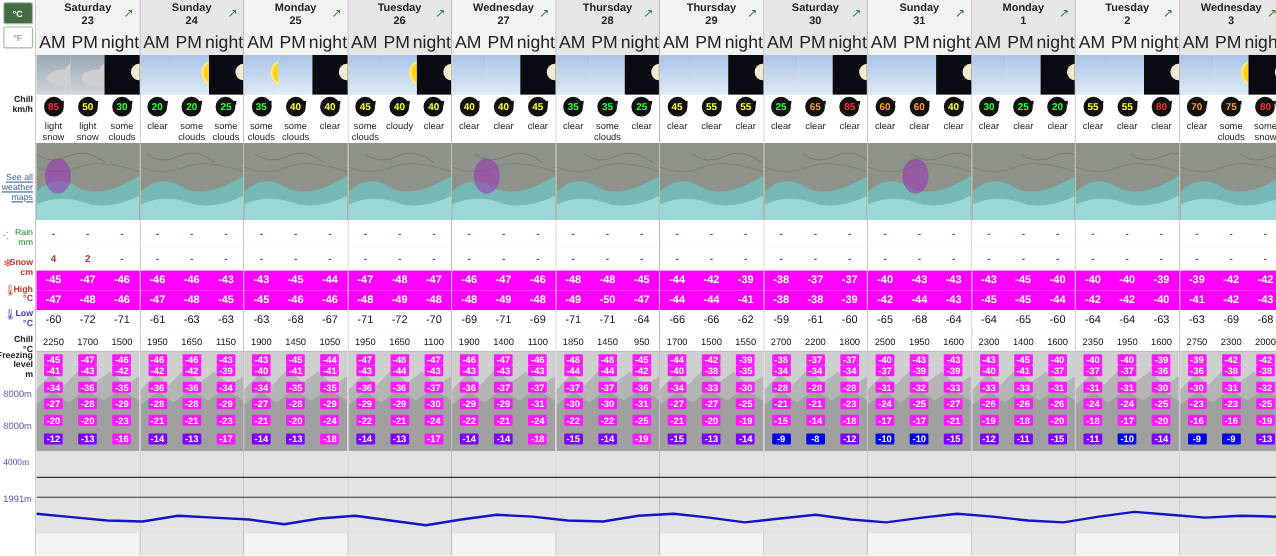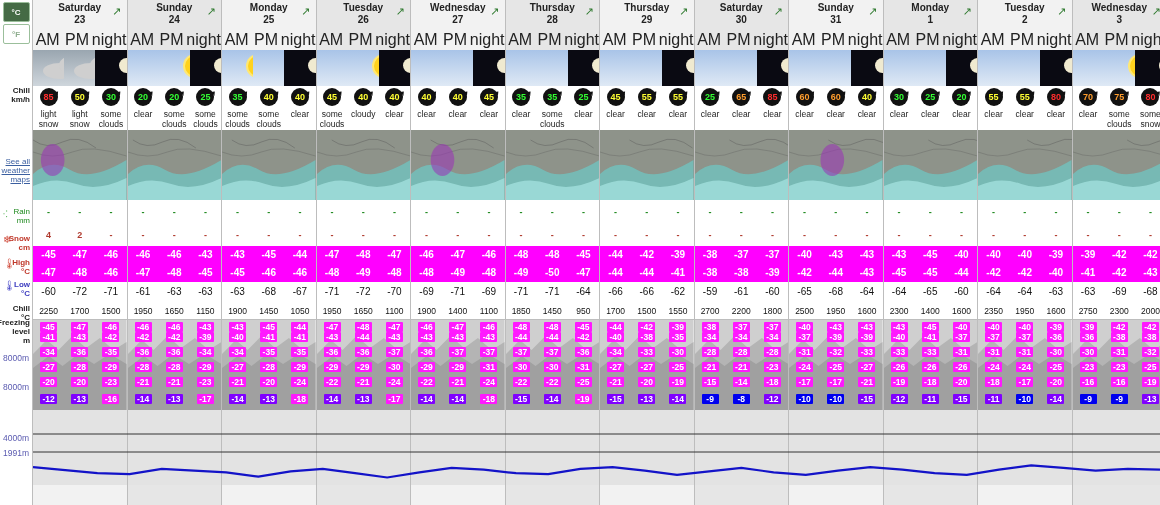--- a/index.html
+++ b/index.html
@@ -177,21 +177,21 @@
     <div class="lbl lbl-chill">Chill °C</div>
 
     <div class="lbl lbl-frz">
       <div>Freezing</div>
       <div>level</div>
       <div>m</div>
     </div>
 
     <div class="alt-lbl" style="top:353px;">8000m</div>
     <div class="alt-lbl" style="top:382px;">8000m</div>
-    <div class="alt-lbl" style="top:433px;">4000m</div>
+    <div class="alt-lbl" style="top:415px;font-family:Liberation Serif, serif;">4000m</div>
     <div class="alt-lbl" style="top:448px;">1991m</div>
   </div>
 
   <div id="grid">
     <div class="days" id="days">
         <div class="day">
           <div class="day-hdr">
             <div class="day-name">Saturday</div>
             <div class="day-num">23</div>
             <div class="expand-ico">↗</div>

